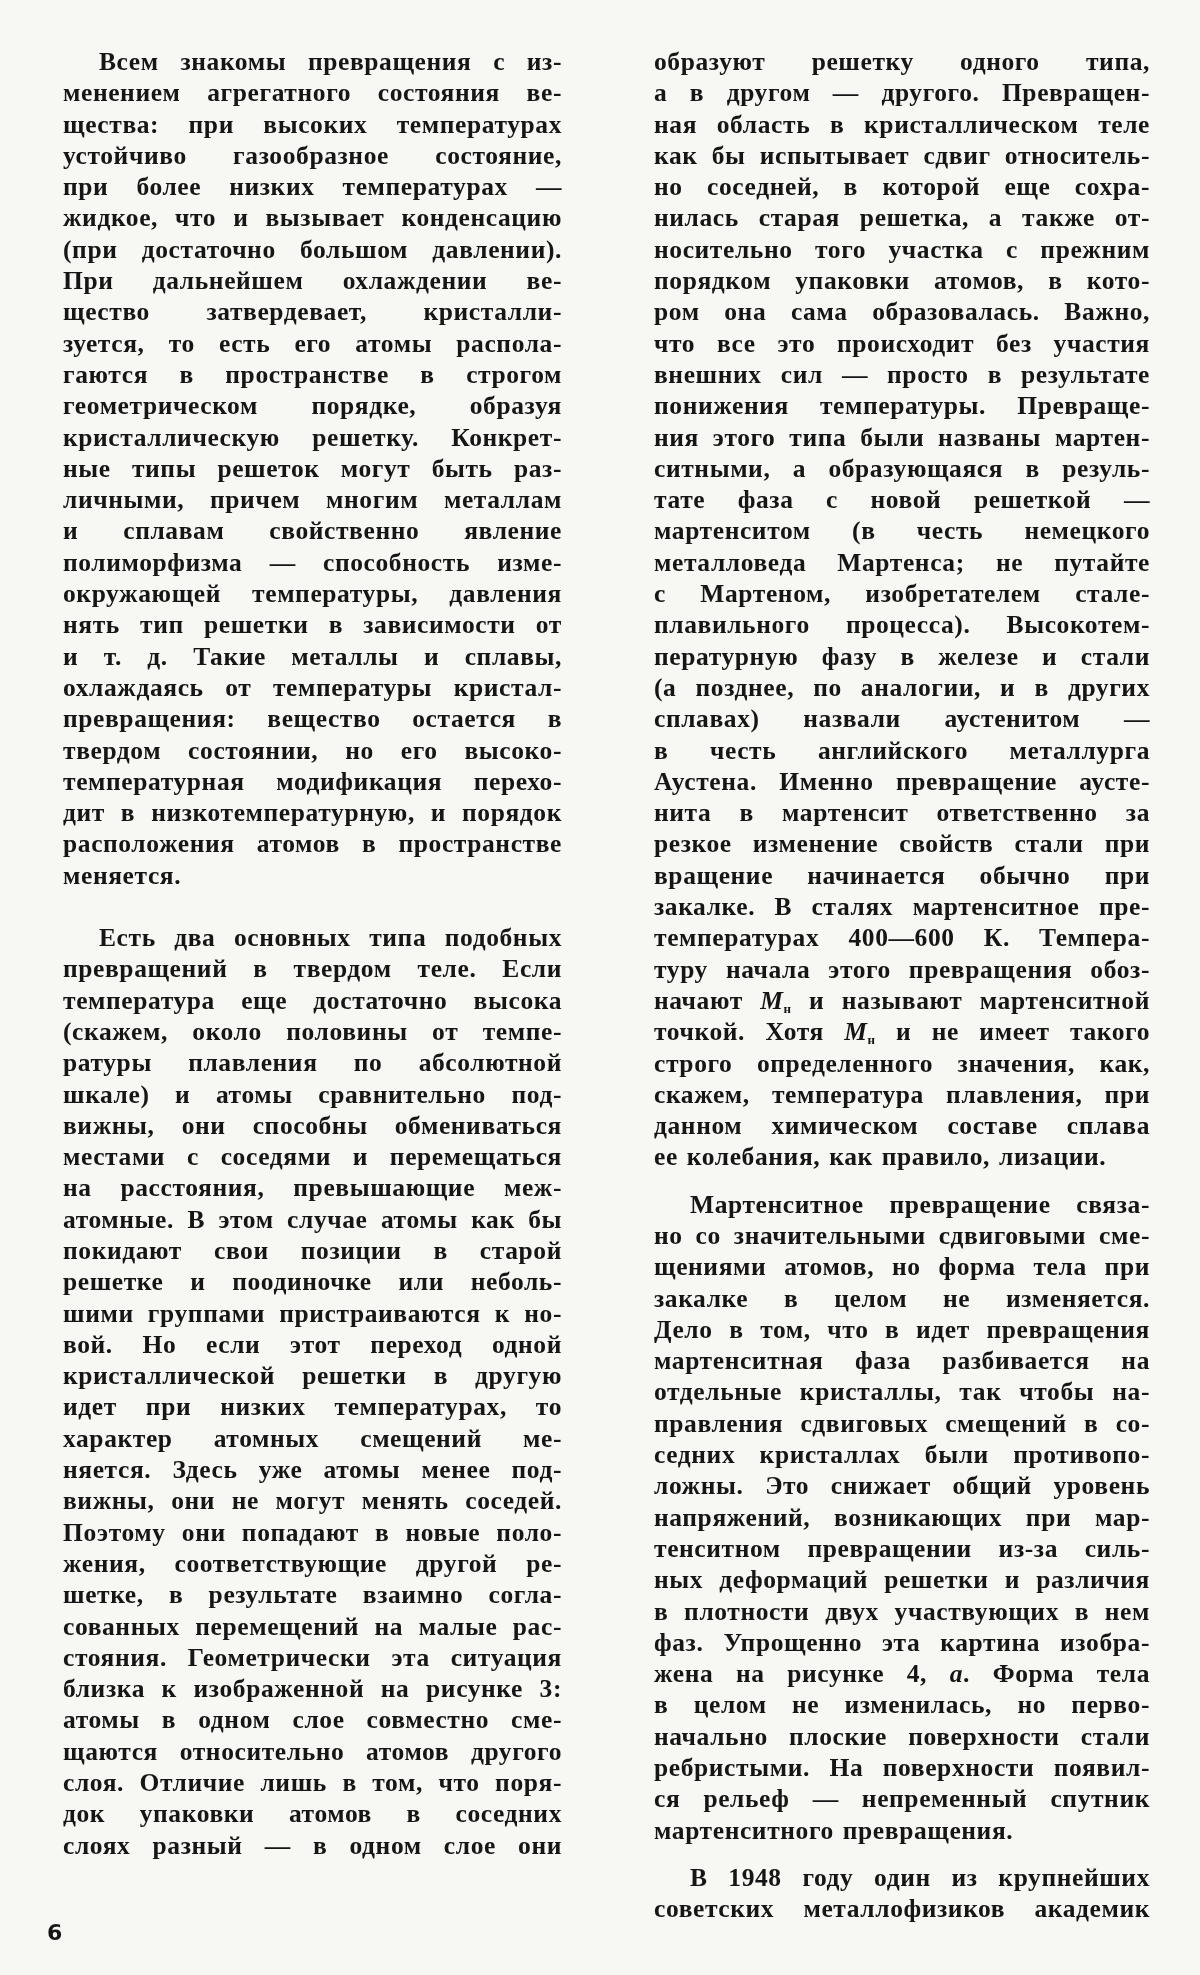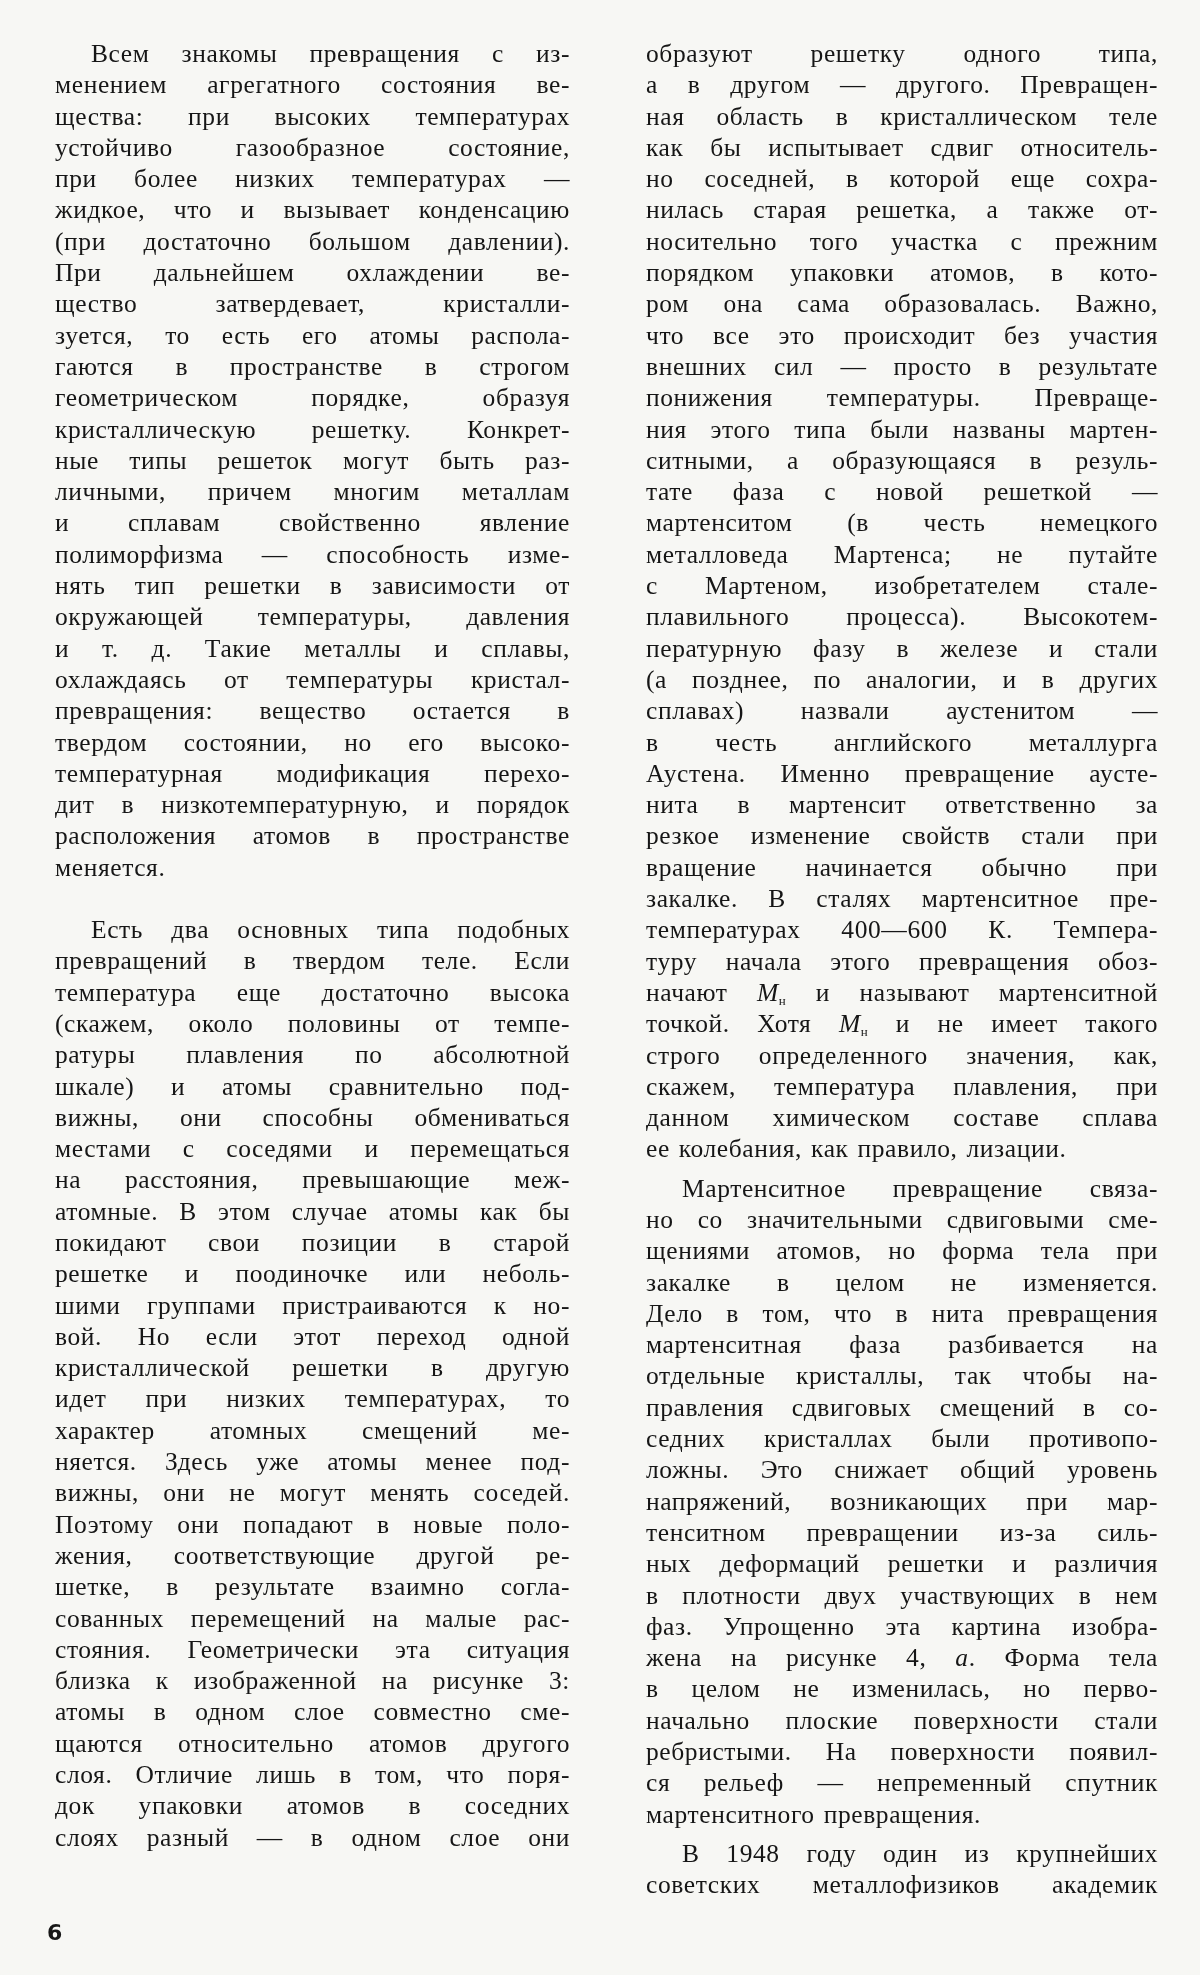--- a/index.html
+++ b/index.html
@@ -3,21 +3,21 @@
 <meta charset="utf-8">
 <style>
   html, body { margin: 0; padding: 0; }
   body {
     width: 1200px; height: 1975px; background: #f7f7f4; position: relative; overflow: hidden;
     font-family: "Liberation Serif", "DejaVu Serif", serif; color: #161616;
   }
   .column { position: absolute; top: 30px; }
   #col-left { left: 47px; width: 531px; }
   #col-right { left: 638px; width: 528px; }
-  .para { margin: 8px; }
+  .para { margin: 16px; font-weight: bold; }
   .para.gap-before { margin-top: 31px; }
   .line {
     display: block; height: 31.3px; line-height: 31.3px;
     font-size: 25.5px; letter-spacing: 0.6px; word-spacing: 2px;
     text-align: justify; text-align-last: justify; white-space: nowrap; overflow: visible;
   }
   .line.last { text-align-last: left; }
   .line.indent { padding-left: 36px; }
   .it { font-style: italic; }
   .sub { font-size: 13px; vertical-align: -4px; font-style: normal; }
@@ -41,22 +41,22 @@
       <span class="line">При дальнейшем охлаждении ве-</span>
       <span class="line">щество затвердевает, кристалли-</span>
       <span class="line">зуется, то есть его атомы распола-</span>
       <span class="line">гаются в пространстве в строгом</span>
       <span class="line">геометрическом порядке, образуя</span>
       <span class="line">кристаллическую решетку. Конкрет-</span>
       <span class="line">ные типы решеток могут быть раз-</span>
       <span class="line">личными, причем многим металлам</span>
       <span class="line">и сплавам свойственно явление</span>
       <span class="line">полиморфизма — способность изме-</span>
+      <span class="line">окружающей температуры, давления</span>
       <span class="line">нять тип решетки в зависимости от</span>
-      <span class="line">окружающей температуры, давления</span>
       <span class="line">и т. д. Такие металлы и сплавы,</span>
       <span class="line">охлаждаясь от температуры кристал-</span>
       <span class="line">превращения: вещество остается в</span>
       <span class="line">твердом состоянии, но его высоко-</span>
       <span class="line">температурная модификация перехо-</span>
       <span class="line">дит в низкотемпературную, и порядок</span>
       <span class="line">расположения атомов в пространстве</span>
       <span class="line last">меняется.</span>
     </div>
     <div class="para gap-before">
@@ -129,21 +129,21 @@
       <span class="line">строго определенного значения, как,</span>
       <span class="line">скажем, температура плавления, при</span>
       <span class="line">данном химическом составе сплава</span>
       <span class="line last">ее колебания, как правило, лизации.</span>
     </div>
     <div class="para">
       <span class="line indent">Мартенситное превращение связа-</span>
       <span class="line">но со значительными сдвиговыми сме-</span>
       <span class="line">щениями атомов, но форма тела при</span>
       <span class="line">закалке в целом не изменяется.</span>
-      <span class="line">Дело в том, что в нита превращения</span>
+      <span class="line">Дело в том, что в идет превращения</span>
       <span class="line">мартенситная фаза разбивается на</span>
       <span class="line">отдельные кристаллы, так чтобы на-</span>
       <span class="line">правления сдвиговых смещений в со-</span>
       <span class="line">седних кристаллах были противопо-</span>
       <span class="line">ложны. Это снижает общий уровень</span>
       <span class="line">напряжений, возникающих при мар-</span>
       <span class="line">тенситном превращении из-за силь-</span>
       <span class="line">ных деформаций решетки и различия</span>
       <span class="line">в плотности двух участвующих в нем</span>
       <span class="line">фаз. Упрощенно эта картина изобра-</span>

